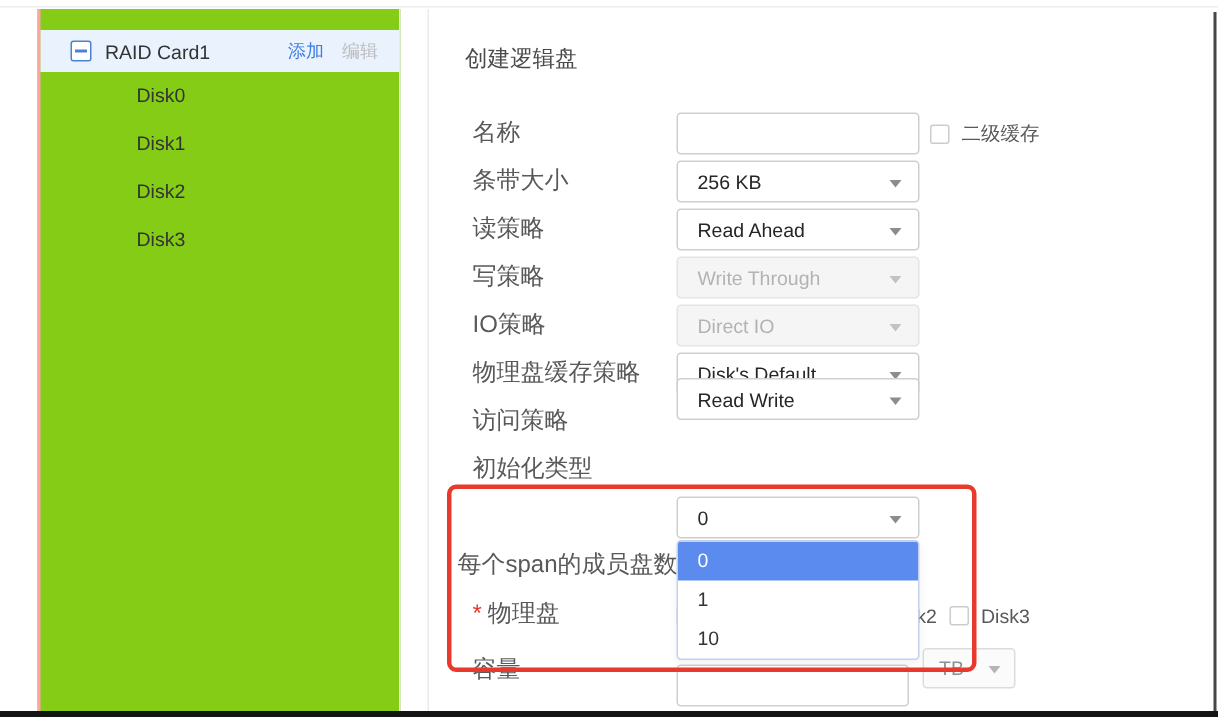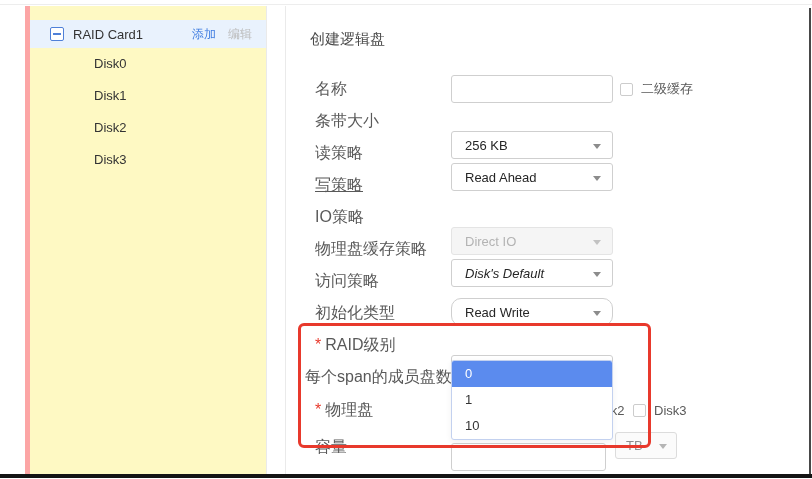--- a/index.html
+++ b/index.html
@@ -5,43 +5,43 @@
   html,body{margin:0;padding:0;background:#fff;}
   body{font-family:"Liberation Sans","DejaVu Sans",sans-serif;}
   #page{position:relative;width:812px;height:479px;background:#fff;overflow:hidden;}
 
   
   .frame-top{position:absolute;left:0;top:4px;width:100%;height:1px;background:#ededed;}
   .frame-right{position:absolute;right:1px;top:8px;bottom:3px;width:2px;background:#474747;}
   .frame-bottom{position:absolute;left:0;bottom:1px;width:100%;height:4px;background:#141414;}
 
   
-  .sidebar{position:absolute;left:25px;top:6px;width:242px;height:468px;background:#fef9c3;
-           border-left:5px solid #fca5a5;border-right:1px solid #eaeaea;box-sizing:border-box;}
+  .sidebar{position:absolute;left:25px;top:6px;width:242px;height:468px;background:#84cc16;
+           border-left:2px solid #fca5a5;border-right:1px solid #eaeaea;box-sizing:border-box;}
   .tree-root{position:absolute;left:0;top:14px;width:100%;height:28px;background:#e9f2fd;
              display:flex;align-items:center;padding:0 14px 0 20px;box-sizing:border-box;}
   .minus-box{width:12px;height:12px;border:1px solid #4f80d8;border-radius:2px;position:relative;
              background:#fff;flex:0 0 auto;cursor:pointer;}
   .minus-box::after{content:"";position:absolute;left:2px;right:2px;top:5px;height:2px;background:#4f80d8;}
   .tree-root-label{margin-left:9px;font-size:13px;color:#333;flex:1 1 auto;}
   .link-add{font-size:12px;color:#3e7ce0;margin-left:8px;cursor:pointer;}
   .link-edit{font-size:12px;color:#bcbcbc;margin-left:12px;cursor:pointer;}
   .tree-child{position:absolute;left:0;width:100%;height:32px;line-height:32px;
               padding-left:64px;box-sizing:border-box;font-size:13px;color:#333;cursor:pointer;}
 
   
   .main-divider{position:absolute;left:285px;top:6px;bottom:5px;width:1px;background:#eaeaea;}
   .page-title{position:absolute;left:310px;top:30px;font-size:15px;color:#4a4a4a;}
 
   .row-label{position:absolute;left:315px;height:28px;line-height:28px;font-size:16px;color:#595959;white-space:nowrap;}
   .req-star{color:#e8392c;margin-right:4px;}
 
   .control{position:absolute;left:451px;width:162px;height:28px;box-sizing:border-box;
            border:1px solid #cfcfcf;border-radius:3px;background:#fff;display:flex;align-items:center;
-           padding:0 24px 0 13px;font-size:13px;color:#262626;cursor:pointer;margin-top:24px;}
+           padding:0 24px 0 13px;font-size:13px;color:#262626;cursor:pointer;}
   .control .arrow{position:absolute;right:11px;top:12px;width:0;height:0;
                   border-left:4px solid transparent;border-right:4px solid transparent;
                   border-top:5px solid #8c8c8c;}
   .control.disabled{background:#f5f5f5;border-color:#e4e4e4;color:#b3b3b3;cursor:default;}
   .control.disabled .arrow{border-top-color:#c2c2c2;}
   .text-input{position:absolute;left:451px;width:162px;height:28px;box-sizing:border-box;
               border:1px solid #cfcfcf;border-radius:3px;background:#fff;padding:0 8px;
               font-size:13px;color:#262626;outline:none;}
 
   .checkbox{width:13px;height:13px;box-sizing:border-box;border:1px solid #ccc;border-radius:2px;
@@ -105,45 +105,46 @@
     <span>256 KB</span>
     <span class="arrow"></span>
   </div>
 
   <div class="row-label" style="top:139px;font-family:Liberation Serif, serif;">读策略</div>
   <div class="control" style="top:139px;">
     <span>Read Ahead</span>
     <span class="arrow"></span>
   </div>
 
-  <div class="row-label" style="top:171px;text-decoration:underline;">写策略</div>
+  <div class="row-label" style="top:171px;">写策略</div>
+  <div class="control disabled" style="top:171px;">
+    <span>Write Through</span>
+    <span class="arrow"></span>
+  </div>
 
   <div class="row-label" style="top:203px;">IO策略</div>
   <div class="control disabled" style="top:203px;">
     <span>Direct IO</span>
     <span class="arrow"></span>
   </div>
 
   <div class="row-label" style="top:235px;">物理盘缓存策略</div>
-  <div class="control" style="top:235px;font-style:italic;">
+  <div class="control" style="top:235px;">
     <span>Disk's Default</span>
     <span class="arrow"></span>
   </div>
 
   <div class="row-label" style="top:267px;">访问策略</div>
-  <div class="control" style="top:274px;border-radius:10px;">
+  <div class="control" style="top:252px;">
     <span>Read Write</span>
     <span class="arrow"></span>
   </div>
 
   <div class="row-label" style="top:299px;">初始化类型</div>
 
-  <div class="row-label" style="top:331px;">
-    <span class="req-star">*</span><span>RAID级别</span>
-  </div>
   <div class="control" style="top:331px;">
     <span>0</span>
     <span class="arrow"></span>
   </div>
 
   <div class="row-label" style="top:363px;left:305px;">每个span的成员盘数</div>
 
   <div class="row-label" style="top:396px;">
     <span class="req-star">*</span><span>物理盘</span>
   </div>

